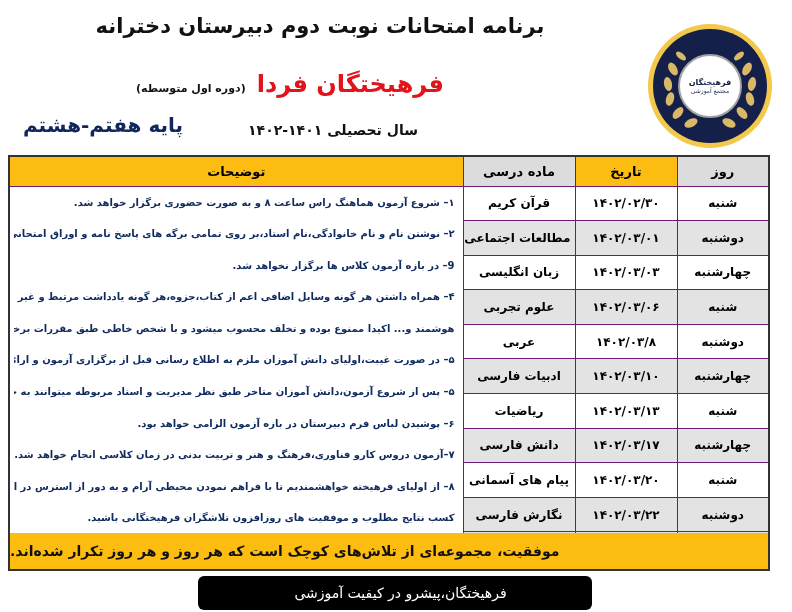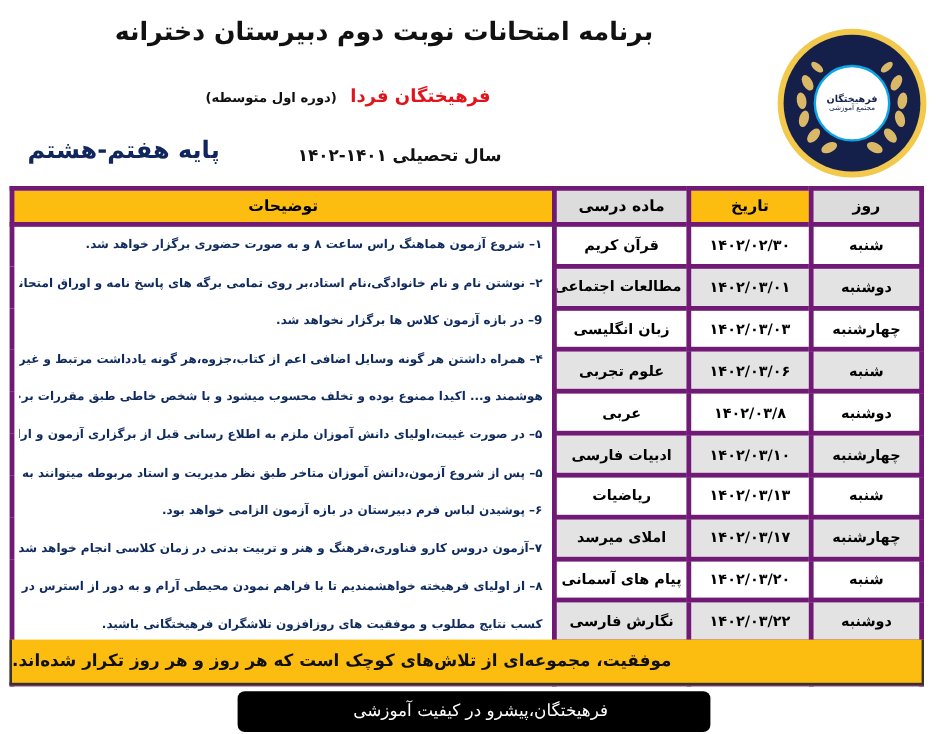--- a/index.html
+++ b/index.html
@@ -8,21 +8,21 @@
 
     .title {
       position: absolute; top: 14px; left: 80px; width: 480px;
       text-align: center; font-size: 21px; font-weight: bold; color: #111;
       direction: rtl; letter-spacing: -0.3px;
     }
     .brand-row {
       position: absolute; top: 70px; left: 100px; width: 380px;
       text-align: center; direction: rtl; white-space: nowrap;
     }
-    .brand-name { color: #e2141b; font-size: 15px; font-weight: bold; }
+    .brand-name { color: #e2141b; font-size: 24px; font-weight: bold; }
     .brand-sub { color: #111; font-size: 11px; font-weight: bold; margin-right: 6px; }
 
     .grade {
       position: absolute; top: 113px; left: 8px; width: 190px;
       text-align: center; font-size: 20px; font-weight: bold; color: #10265c; direction: rtl;
     }
     .year {
       position: absolute; top: 122px; left: 228px; width: 210px;
       text-align: center; font-size: 14px; font-weight: bold; color: #111; direction: rtl;
     }
@@ -30,33 +30,33 @@
     .logo {
       position: absolute; top: 24px; left: 648px; width: 124px; height: 124px;
       border-radius: 50%; background: #f2c94c; padding: 5px;
     }
     .logo-inner {
       width: 100%; height: 100%; border-radius: 50%; background: #14204a;
       position: relative; display: flex; align-items: center; justify-content: center;
     }
     .logo-core {
       width: 64px; height: 64px; border-radius: 50%; background: #ffffff;
-      border: 2px solid #0ea5e9; display: flex; align-items: center; justify-content: center;
+      border: 2px solid #a3a3a3; display: flex; align-items: center; justify-content: center;
       flex-direction: column; font-size: 8px; color: #14204a; font-weight: bold; text-align: center;
       line-height: 1.2;
     }
     .logo svg { position: absolute; left: 0; top: 0; }
 
     table.schedule {
       position: absolute; top: 155px; left: 8px; width: 762px;
       border-collapse: collapse; direction: rtl; table-layout: fixed;
       border: 2px solid #333;
     }
     table.schedule th, table.schedule td {
-      border: 4px solid #701a75; text-align: center; font-weight: bold; font-size: 12px;
+      border: 1px solid #701a75; text-align: center; font-weight: bold; font-size: 12px;
       height: 31.6px; padding: 0 4px; white-space: nowrap; overflow: hidden;
     }
     table.schedule th { height: 30px; font-size: 13px; }
     .h-gray { background: #dcdcdc; }
     .h-yellow { background: #fdbd10; }
     .c-gray { background: #e3e3e3; margin-left: 16px; }
     .c-white { background: #ffffff; }
     .col-day { width: 92px; }
     .col-date { width: 102px; }
     .col-subject { width: 112px; }
@@ -185,21 +185,21 @@
       <td class="c-gray">ادبیات فارسی</td>
     </tr>
     <tr>
       <td class="c-white">شنبه</td>
       <td class="c-white">۱۴۰۲/۰۳/۱۳</td>
       <td class="c-white">ریاضیات</td>
     </tr>
     <tr>
       <td class="c-gray">چهارشنبه</td>
       <td class="c-gray">۱۴۰۲/۰۳/۱۷</td>
-      <td class="c-gray">املای میرسد</td>
+      <td class="c-gray">دانش فارسی</td>
     </tr>
     <tr>
       <td class="c-white">شنبه</td>
       <td class="c-white">۱۴۰۲/۰۳/۲۰</td>
       <td class="c-white">پیام های آسمانی</td>
     </tr>
     <tr>
       <td class="c-gray">دوشنبه</td>
       <td class="c-gray">۱۴۰۲/۰۳/۲۲</td>
       <td class="c-gray">نگارش فارسی</td>

